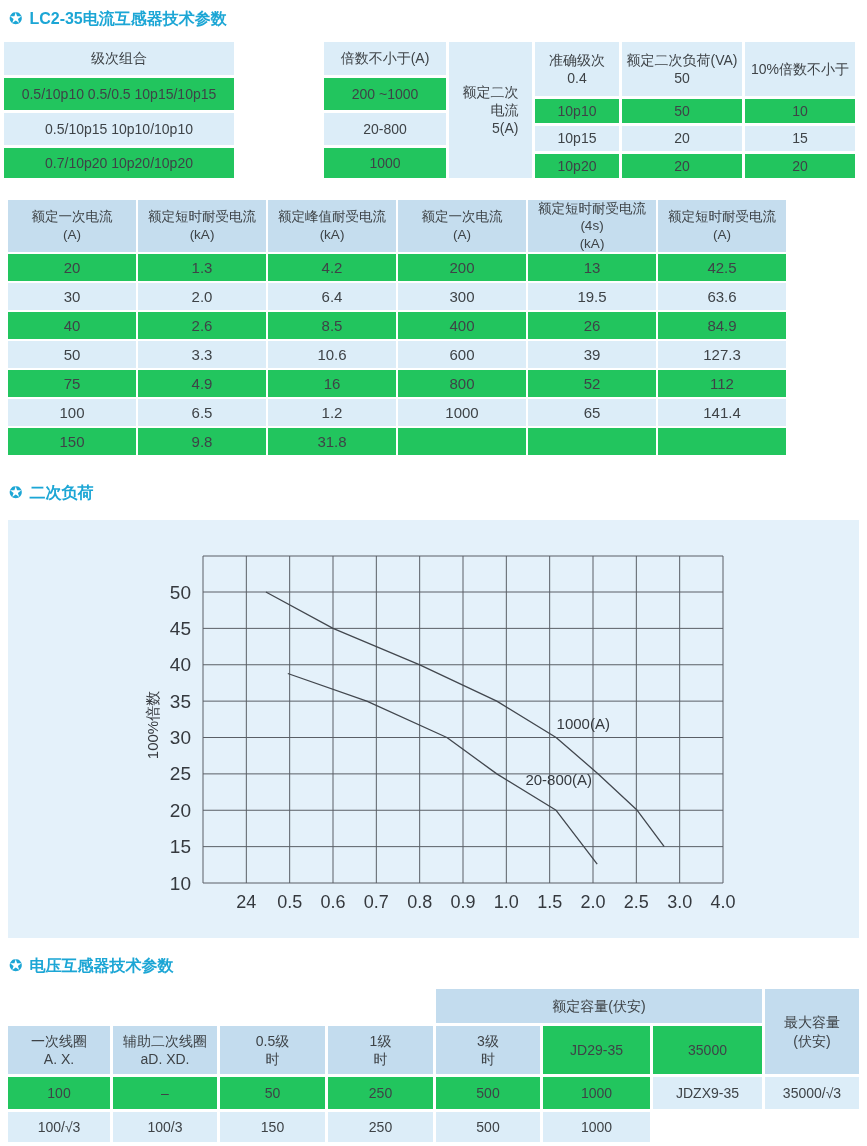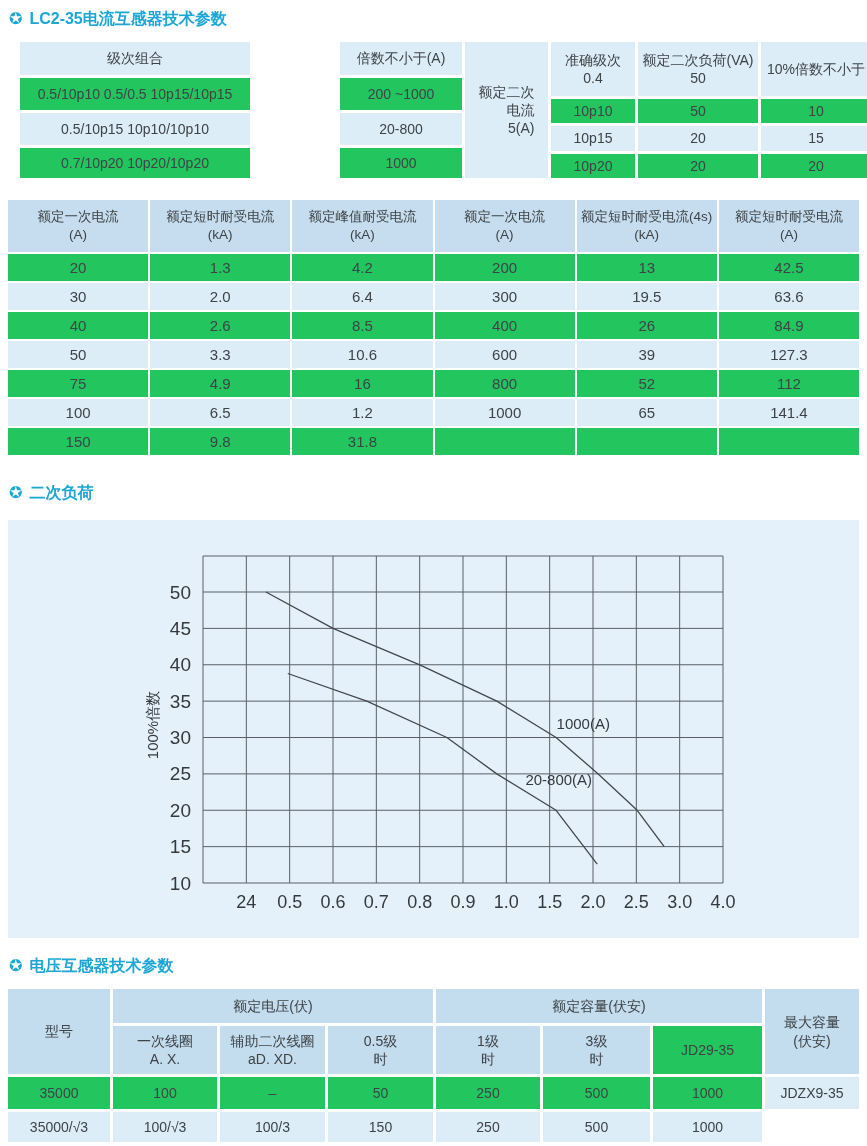--- a/index.html
+++ b/index.html
@@ -7,31 +7,31 @@
     width:867px;height:1146px;background:#ffffff;overflow:hidden;
     font-family:"Liberation Sans","DejaVu Sans",sans-serif;
     color:#3e4347;
   }
   .sec-title{
     display:flex;align-items:center;gap:7px;
     margin-left:9px;height:20px;
     color:#1ca6d5;font-size:16px;font-weight:bold;line-height:20px;
   }
   .sec-title .star{font-size:16px;line-height:16px;font-weight:normal;}
-  .t1-wrap{display:flex;gap:3px;margin:13px 0 0 20px;}
+  .t1-wrap{display:flex;gap:3px;margin:13px 0 0 4px;}
   .t1-left{display:grid;grid-template-columns:230px 84px 122px;grid-template-rows:33px 32px 32px 30px;gap:3px;}
   .t1-right{display:grid;grid-template-columns:83px 84px 120px 110px;grid-template-rows:54px 24px 25px 24px;gap:3px;}
   .c{
     display:flex;align-items:center;justify-content:center;text-align:center;
     background:#dcedf8;font-size:14px;line-height:1.3;white-space:pre-line;
   }
   .c.l{background:#22c55e;}
   .c.blank{background:transparent;}
   .span4{grid-row:1/5;text-align:right;}
-  .t2{display:grid;grid-template-columns:repeat(6,1fr);grid-template-rows:52px repeat(7,27px);gap:2px;width:851px;margin:22px 0 0 8px;}
+  .t2{display:grid;grid-template-columns:repeat(6,1fr);grid-template-rows:52px repeat(7,27px);gap:2px;width:778px;margin:22px 0 0 8px;}
   .hd2{background:#c5ddee;font-size:13.5px;}
   .t2 .v{font-size:15px;}
   .chart-box{margin:17px 0 0 8px;}
   .chart-box svg{display:block;}
   svg text{font-family:"Liberation Sans","DejaVu Sans",sans-serif;}
   .title-2{margin-top:28px;}
   .title-3{margin-top:18px;}
   .t3{display:grid;grid-template-columns:102px 104px 105px 105px 104px 107px 109px 94px;grid-template-rows:34px 48px 32px 30px;gap:3px;width:851px;margin:13px 0 0 8px;}
   .hd3{background:#c3dcee;font-size:14px;}
   .rspan{grid-row:1/3;}
@@ -200,22 +200,20 @@
       <text x="517.4" y="264.9" font-size="15" fill="#35393e">20-800(A)</text>
     </svg>
 </div>
 
 <div class="sec-title title-3">
   <span class="star">✪</span>
   <span>电压互感器技术参数</span>
 </div>
 
 <div class="t3">
-  <div class="c hd3 rspan" style="grid-column:1">型号</div>
-  <div class="c hd3" style="grid-column:2/5">额定电压(伏)</div>
   <div class="c hd3 rspan" style="grid-column:8">最大容量
 (伏安)</div>
   <div class="c hd3" style="grid-column:5/8">额定容量(伏安)</div>
 
   <div class="c hd3">一次线圈
 A.  X.</div>
   <div class="c hd3">辅助二次线圈
 aD.  XD.</div>
   <div class="c hd3">0.5级
 时</div>

